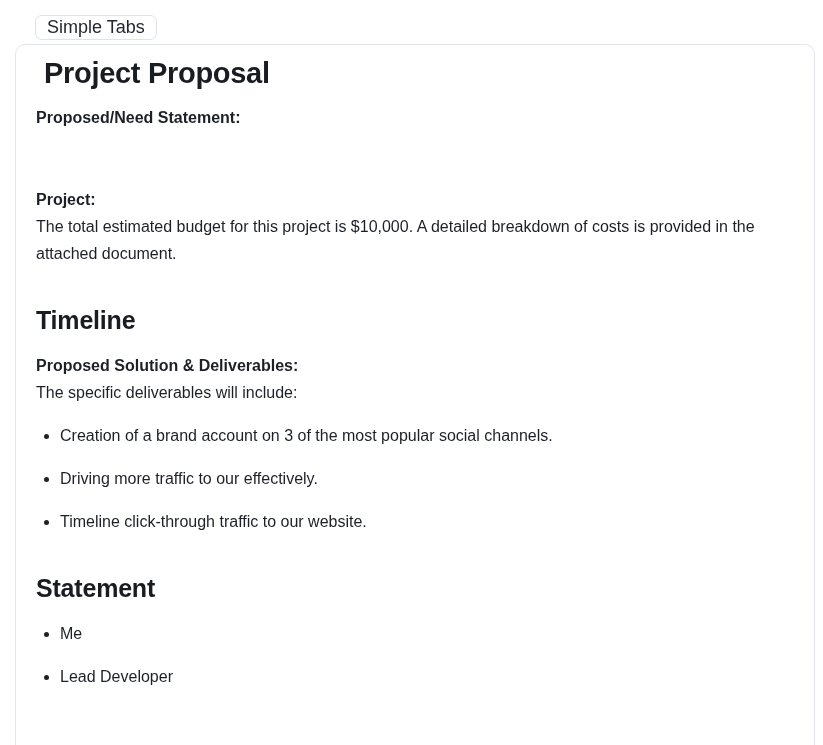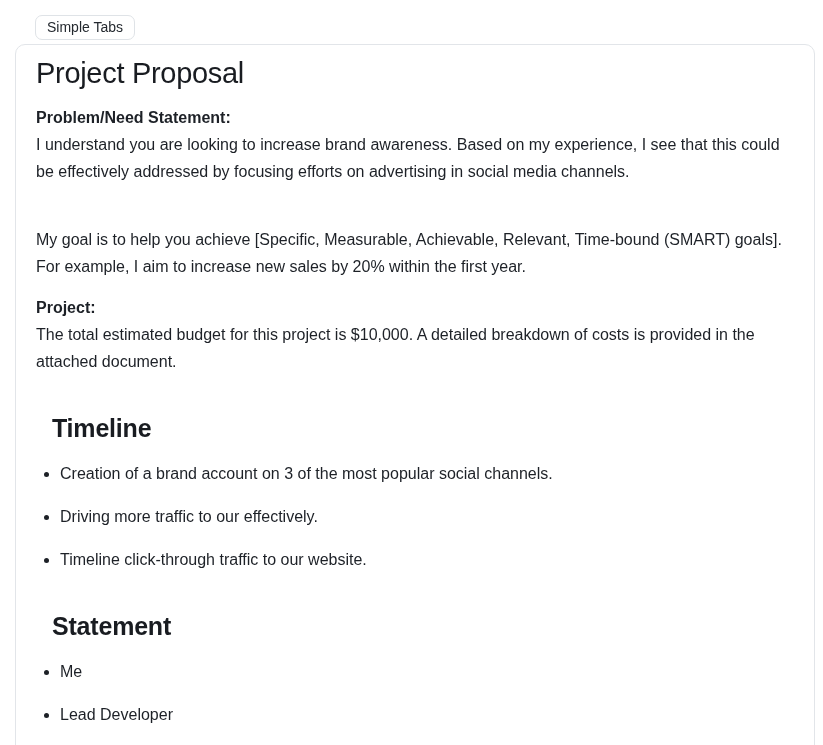--- a/index.html
+++ b/index.html
@@ -21,53 +21,53 @@
     left: 35px;
     top: 15px;
   }
   .tab {
     display: inline-block;
     box-sizing: border-box;
     padding: 3px 11px;
     border: 1px solid #dfe3e7;
     border-radius: 7px;
     background: #ffffff;
-    font-size: 14px;
+    font-size: 18px;
     line-height: 17px;
     color: #24292f;
     cursor: pointer;
     white-space: nowrap;
   }
   .panel {
     position: absolute;
     left: 15px;
     top: 44px;
     width: 800px;
     height: 760px;
     box-sizing: border-box;
     background: #ffffff;
     border: 1px solid #e2e5e9;
     border-radius: 10px;
     padding: 11px 20px 0 20px;
   }
   .panel h1 {
     font-size: 29px;
     line-height: 34px;
-    font-weight: 400;
+    font-weight: 700;
     letter-spacing: -0.3px;
     color: #191c21;
-    margin: 0 0 14px 0;
+    margin: 0 0 14px 8px;
   }
   .panel h2 {
     font-size: 25px;
     line-height: 32px;
     font-weight: 700;
     letter-spacing: -0.2px;
     color: #191c21;
-    margin: 37px 0 16px 16px;
+    margin: 37px 0 16px 0;
   }
   .panel p {
     font-size: 16px;
     line-height: 27px;
     margin: 14px 0;
   }
   .panel strong {
     font-weight: 700;
   }
   .panel ul {
@@ -86,36 +86,38 @@
 
 <div class="tab-bar">
   <button class="tab">Simple Tabs</button>
 </div>
 
 <div class="panel">
 
   <h1>Project Proposal</h1>
 
   <p>
-    <strong>Problem/Need Statement:</strong><br>
-    <span>I understand you are looking to increase brand awareness. Based on my experience, I see that this could be effectively addressed by focusing efforts on advertising in social media channels.</span>
+    <strong>Proposed/Need Statement:</strong><br>
   </p>
 
   <p>
     <br>
-    <span>My goal is to help you achieve [Specific, Measurable, Achievable, Relevant, Time-bound (SMART) goals]. For example, I aim to increase new sales by 20% within the first year.</span>
   </p>
 
   <p>
     <strong>Project:</strong><br>
     <span>The total estimated budget for this project is $10,000. A detailed breakdown of costs is provided in the attached document.</span>
   </p>
 
   <h2>Timeline</h2>
 
+  <p>
+    <strong>Proposed Solution &amp; Deliverables:</strong><br>
+    <span>The specific deliverables will include:</span>
+  </p>
 
   <ul>
     <li>Creation of a brand account on 3 of the most popular social channels.</li>
     <li>Driving more traffic to our effectively.</li>
     <li>Timeline click-through traffic to our website.</li>
   </ul>
 
   <h2>Statement</h2>
 
   <ul>

